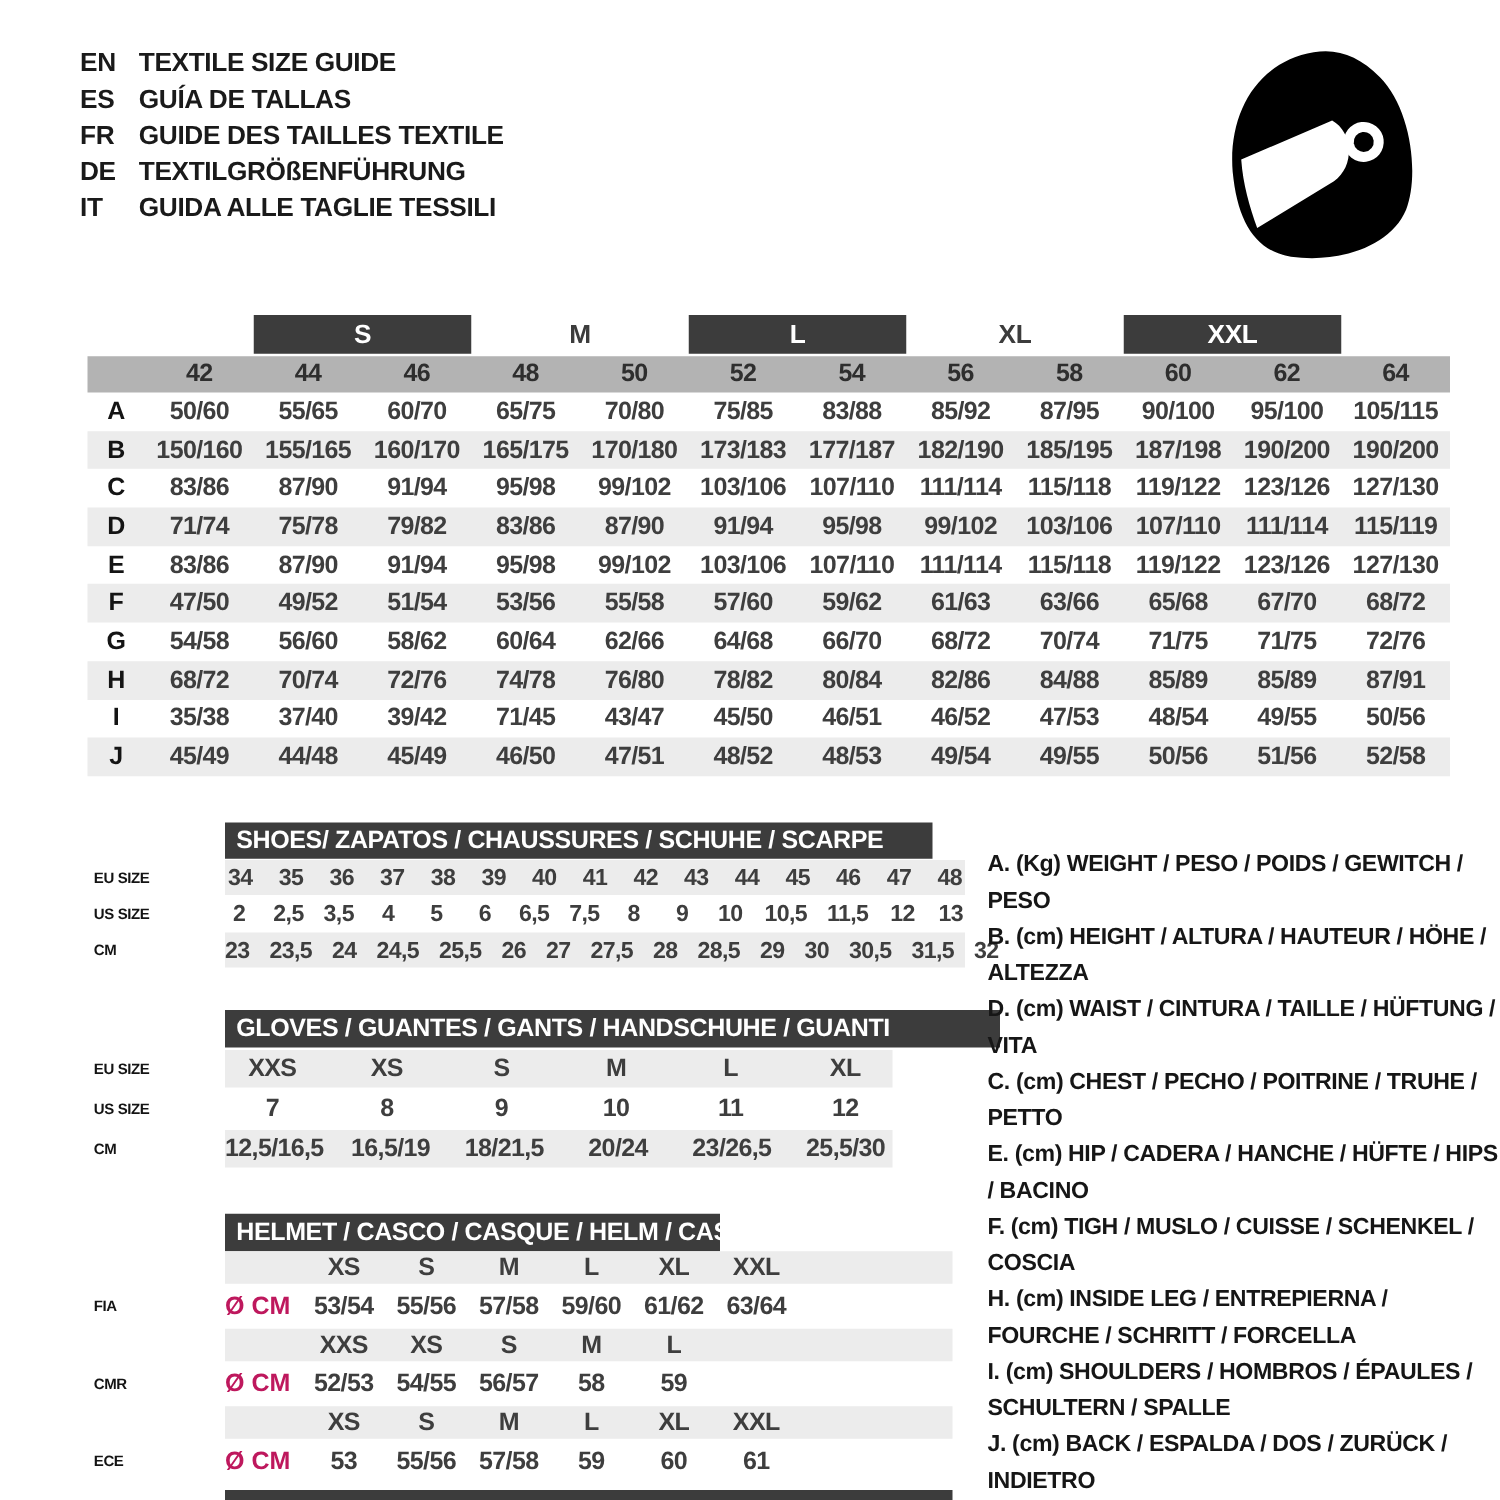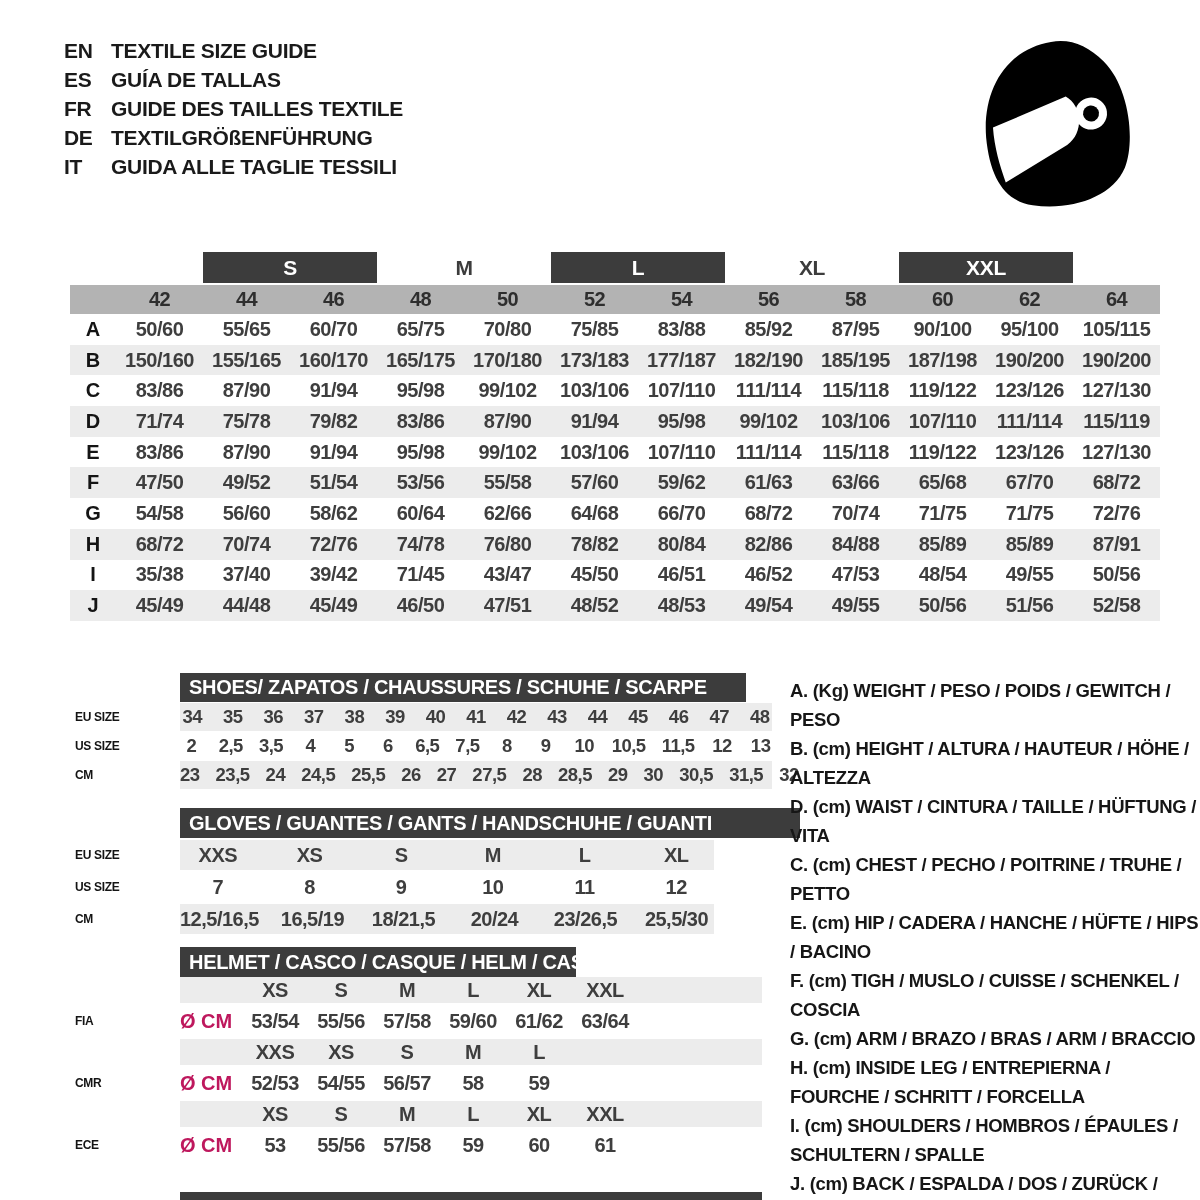--- a/index.html
+++ b/index.html
@@ -28,32 +28,32 @@
   .val { display:flex; align-items:center; justify-content:center; font-size:20px; color:#3e3e3e; letter-spacing:-0.5px; white-space:nowrap; }
   
   .section { position:absolute; left:75px; }
   .sec-title { margin-left:105px; height:29px; background:#3c3c3c; color:#fff; font-size:20px;
                display:flex; align-items:center; padding-left:9px; box-sizing:border-box; letter-spacing:-0.3px; white-space:nowrap; }
   .srow { display:flex; align-items:stretch; }
   .rlabel { width:105px; flex:0 0 105px; display:flex; align-items:center; font-size:12px; color:#141414; letter-spacing:-0.3px; }
   .cells { display:grid;gap:16px; }
   .cells.shaded { background:#ececec; }
   .cell { display:flex; align-items:center; justify-content:center; color:#3e3e3e; white-space:nowrap; letter-spacing:-0.5px; }
-  #shoes { top:673px; width:710px; }
+  #shoes { top:658px; width:710px; }
   #shoes .sec-title { width:566px; }
   #shoes .srow { height:28px; margin-top:1px; }
   #shoes .cells { width:592px; grid-template-columns:repeat(15,1fr); }
   #shoes .cell { font-size:18.5px; }
   #gloves { top:808px; width:710px; }
   #gloves .sec-title { width:620px; height:30px; }
   #gloves .srow { height:30px; margin-top:2px; }
   #gloves .cells { width:534px; grid-template-columns:repeat(6,1fr); }
   #gloves .cell { font-size:20px; }
   #helmet-sec { top:947px; width:710px; }
-  #helmet-sec .sec-title { width:396px; height:30px; }
+  #helmet-sec .sec-title { width:396px; height:30px;margin-top:24px; }
   .hrow { display:flex; }
   .hrow .hcells { display:grid; width:582px; grid-template-columns:62px repeat(6,66px) 1fr; }
   .hrow.hsizes { height:26px; margin-top:0; }
   .hrow.hsizes .hcells { background:#ececec; }
   .hrow.hvals { height:36px; }
   .hrow .cell { font-size:20px; }
   .hrow .unit { display:flex; align-items:center; font-size:20px; color:#be185d; white-space:nowrap; }
   
   .legend { position:absolute; left:790px; top:676px; width:410px; }
   .legend-item { font-size:18.5px; line-height:29px; color:#161616; letter-spacing:-0.3px; }
@@ -459,21 +459,20 @@
       </div>
   </div>
 
   <div class="legend">
       <div class="legend-item">A. (Kg) WEIGHT / PESO / POIDS / GEWITCH / PESO</div>
       <div class="legend-item">B. (cm) HEIGHT / ALTURA / HAUTEUR / HÖHE / ALTEZZA</div>
       <div class="legend-item">D. (cm) WAIST / CINTURA / TAILLE / HÜFTUNG / VITA</div>
       <div class="legend-item">C. (cm) CHEST / PECHO / POITRINE / TRUHE / PETTO</div>
       <div class="legend-item">E. (cm) HIP / CADERA / HANCHE / HÜFTE / HIPS / BACINO</div>
       <div class="legend-item">F. (cm) TIGH / MUSLO / CUISSE / SCHENKEL / COSCIA</div>
-      <div class="legend-item">G. (cm) ARM / BRAZO / BRAS / ARM / BRACCIO</div>
       <div class="legend-item">H. (cm) INSIDE LEG / ENTREPIERNA / FOURCHE / SCHRITT / FORCELLA</div>
       <div class="legend-item">I. (cm) SHOULDERS / HOMBROS / ÉPAULES / SCHULTERN / SPALLE</div>
       <div class="legend-item">J. (cm) BACK / ESPALDA / DOS / ZURÜCK / INDIETRO</div>
     </div>
 
   <div class="bottom-bar"></div>
 
 </div>
 
 </body></html>

